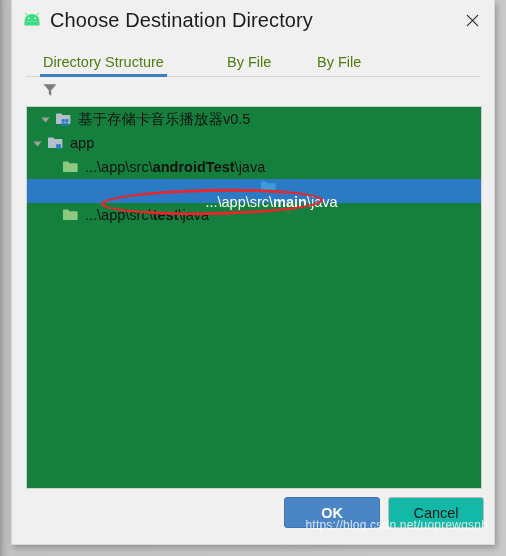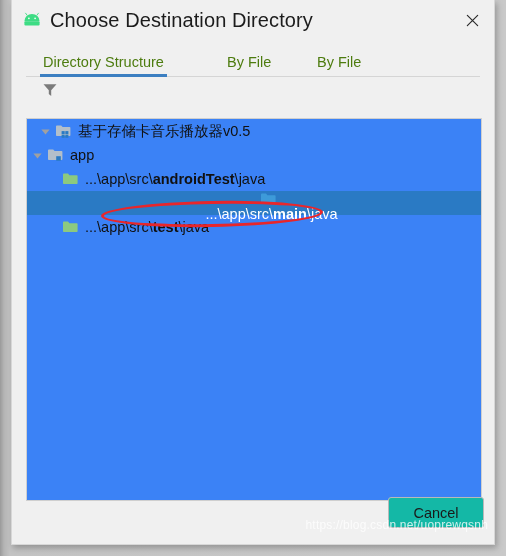--- a/index.html
+++ b/index.html
@@ -116,25 +116,24 @@
     height: 18px;
   }
 
   
   #tree-panel {
     position: absolute;
     left: 14px;
     top: 106px;
     width: 456px;
     height: 383px;
-    background: #3b82f6;
+    background: #15803d;
     border: 1px solid #cfcfcf;
     box-sizing: border-box;
     overflow: hidden;
-    margin-top: 12px;
   }
   .tree-row {
     position: relative;
     height: 24px;
     display: flex;
     align-items: center;
     white-space: nowrap;
     cursor: default;
   }
   .tree-row.selected {
@@ -343,20 +342,23 @@
             <path d="M1 3.4 C1 2.9 1.4 2.6 1.8 2.6 L6.0 2.6 L7.4 4.2 L14.8 4.2 C15.3 4.2 15.6 4.5 15.6 5.0 L15.6 12.2 C15.6 12.7 15.3 13.0 14.8 13.0 L1.8 13.0 C1.4 13.0 1 12.7 1 12.2 Z" fill="#8cc97f"></path>
           </svg>
         </span>
         <span class="row-label"><span>...\app\src\</span><b>test</b><span>\java</span></span>
       </div>
 
       <div id="annotation-ellipse"></div>
     </div>
 
     <div id="footer">
+      <div class="btn" id="ok-button">
+        <span>OK</span>
+      </div>
       <div class="btn" id="cancel-button">
         <span>Cancel</span>
       </div>
     </div>
 
     <div id="watermark">https://blog.csdn.net/uoprewqsnh</div>
 
   </div>
 </div>
 

